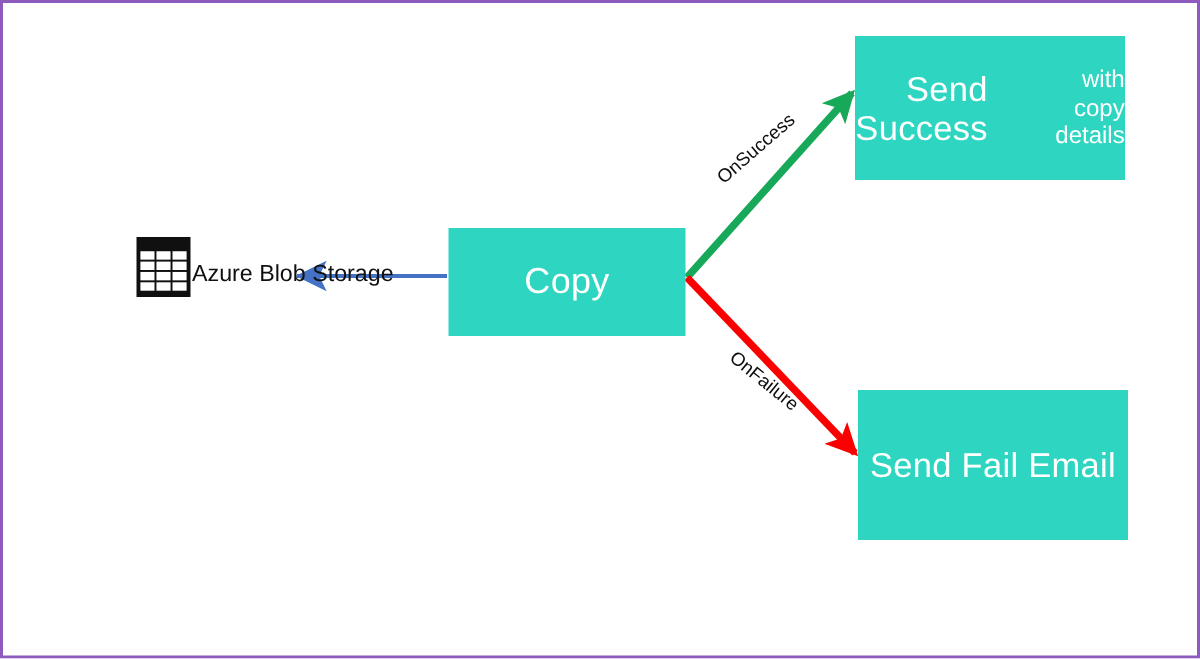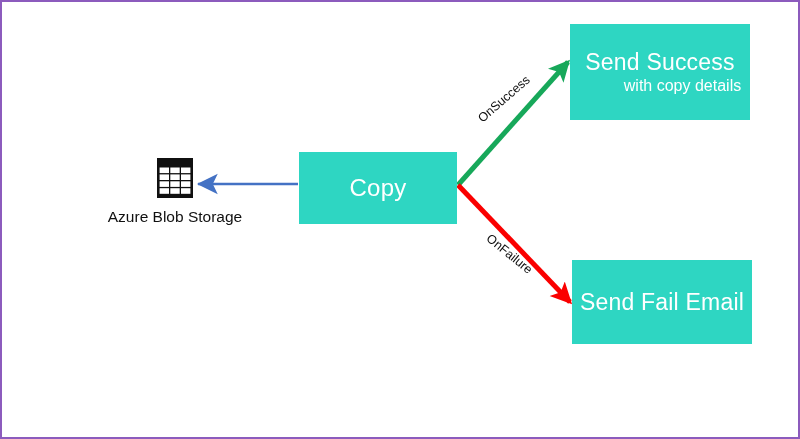--- a/index.html
+++ b/index.html
@@ -35,21 +35,21 @@
     height: 439px;
     pointer-events: none;
   }
 
   
   .node {
     position: absolute;
     background: #2ed6c2;
     color: #ffffff;
     display: flex;
-    flex-direction: column;
+    flex-direction: row;
     align-items: center;
     justify-content: center;
     text-align: right;
     box-sizing: border-box;
     line-height: 1.15;
   }
   .node .title-lg {
     font-size: 23px;
     font-weight: 400;
     letter-spacing: 0.2px;
@@ -73,32 +73,32 @@
     left: 568px;
     top: 22px;
     width: 180px;
     height: 96px;
     padding: 4px 6px;
   }
   #node-fail {
     left: 570px;
     top: 258px;
     width: 180px;
-    height: 84px;
+    height: 100px;
     padding: 4px 4px;
   }
 
   
   #dataset {
     position: absolute;
     left: 88px;
     top: 155px;
     width: 170px;
     display: flex;
-    flex-direction: column;
+    flex-direction: row;
     align-items: center;
   }
   .table-icon {
     width: 38px;
     height: 42px;
     display: block;
   }
   #dataset-label {
     margin-top: 9px;
     font-size: 15.5px;

